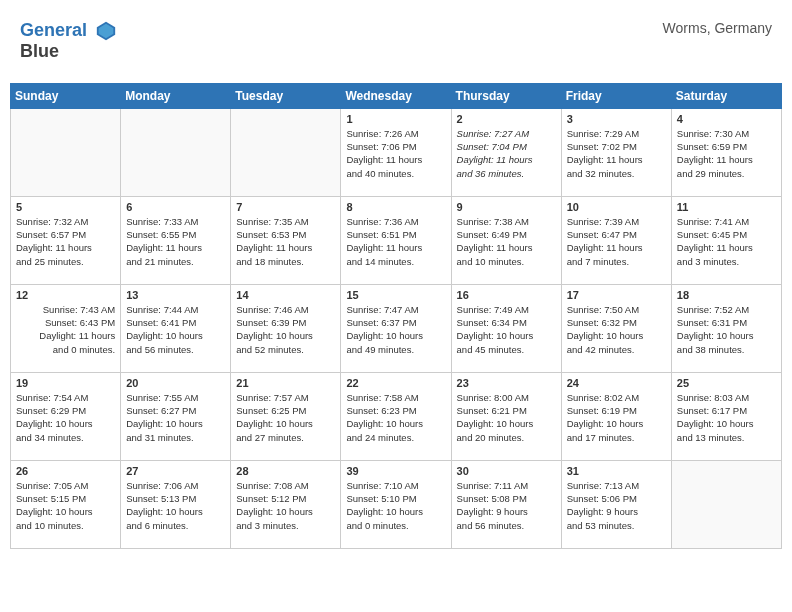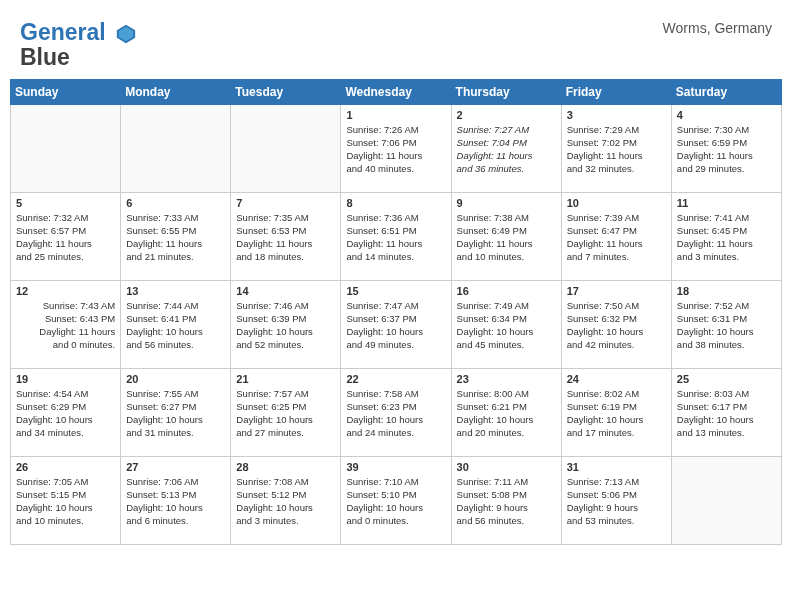--- a/index.html
+++ b/index.html
@@ -14,21 +14,21 @@
       display: flex;
       justify-content: space-between;
       align-items: flex-start;
       padding: 10px 10px 5px 10px;
     }
     .logo {
       display: flex;
       align-items: center;
     }
     .logo-text {
-      font-size: 23px;
+      font-size: 18px;
       font-weight: bold;
       color: #333;
       line-height: 1.1;
     }
     .logo-text span { color: #2e74b5; }
     .logo-icon {
       width: 22px;
       height: 22px;
       margin-left: 3px;
     }
@@ -38,21 +38,21 @@
       font-weight: normal;
       color: #333;
     }
     .location {
       font-size: 14px;
       color: #555;
     }
     .calendar {
       width: 100%;
       border-collapse: collapse;
-      margin-top: 3px;
+      margin-top: 16px;
     }
     .calendar th {
       background: #2e74b5;
       color: #fff;
       font-size: 12px;
       font-weight: bold;
       padding: 5px 4px;
       text-align: left;
       border: 1px solid #2e74b5;
     }
@@ -244,21 +244,21 @@
           <div class="day-num">18</div>
           <div class="day-info" style="white-space: pre-line;">Sunrise: 7:52 AM
 Sunset: 6:31 PM
 Daylight: 10 hours
 and 38 minutes.</div>
         </td>
       </tr>
       <tr>
         <td>
           <div class="day-num">19</div>
-          <div class="day-info" style="white-space: pre-line;">Sunrise: 4:54 AM
+          <div class="day-info" style="white-space: pre-line;">Sunrise: 7:54 AM
 Sunset: 6:29 PM
 Daylight: 10 hours
 and 34 minutes.</div>
         </td>
         <td>
           <div class="day-num">20</div>
           <div class="day-info" style="white-space: pre-line;">Sunrise: 7:55 AM
 Sunset: 6:27 PM
 Daylight: 10 hours
 and 31 minutes.</div>

